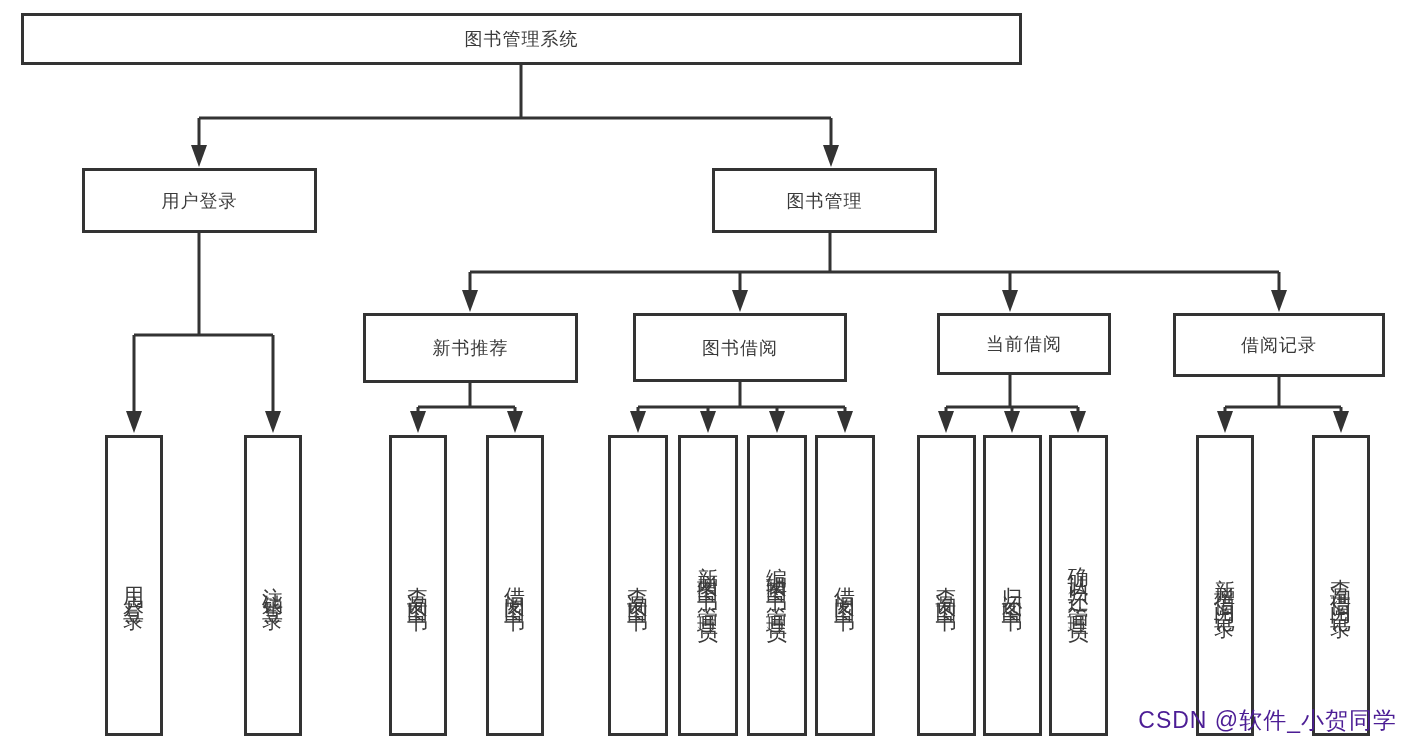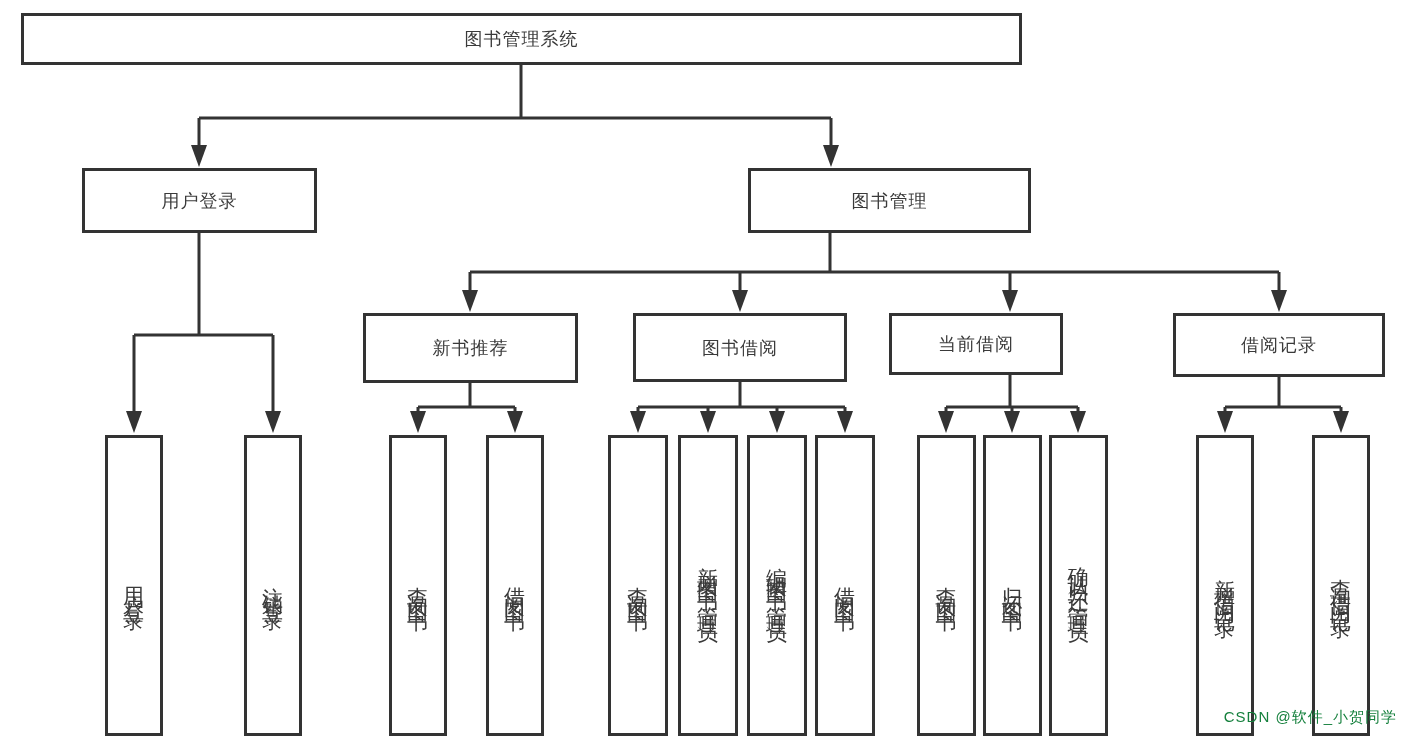--- a/index.html
+++ b/index.html
@@ -41,23 +41,23 @@
   .box.v {
     writing-mode: vertical-rl;
     text-orientation: mixed;
     font-size: 21px;
     letter-spacing: 8px;
     line-height: 1.0;
   }
   .watermark {
     position: absolute;
     right: 8px;
-    bottom: 20px;
-    font-size: 15px;
-    color: #15803d;
+    bottom: 11px;
+    font-size: 23px;
+    color: #4c1d95;
     letter-spacing: 1px;
     white-space: nowrap;
   }
 </style>
 </head>
 <body>
 
 <div id="stage">
 
   <svg id="connectors" viewBox="0 0 1405 747" xmlns="http://www.w3.org/2000/svg">
@@ -89,25 +89,25 @@
       <polygon points="1004,411 1020,411 1012,433"></polygon>
       <polygon points="1070,411 1086,411 1078,433"></polygon>
       <polygon points="1217,411 1233,411 1225,433"></polygon>
       <polygon points="1333,411 1349,411 1341,433"></polygon>
     </g>
   </svg>
 
   <div class="box h" style="left:21px; top:13px; width:1001px; height:52px">图书管理系统</div>
 
   <div class="box h" style="left:82px; top:168px; width:235px; height:65px">用户登录</div>
-  <div class="box h" style="left:748px; top:168px; width:283px; height:65px">图书管理</div>
+  <div class="box h" style="left:712px; top:168px; width:225px; height:65px">图书管理</div>
 
   <div class="box h" style="left:363px; top:313px; width:215px; height:70px">新书推荐</div>
   <div class="box h" style="left:633px; top:313px; width:214px; height:69px">图书借阅</div>
-  <div class="box h" style="left:889px; top:313px; width:174px; height:62px">当前借阅</div>
+  <div class="box h" style="left:937px; top:313px; width:174px; height:62px">当前借阅</div>
   <div class="box h" style="left:1173px; top:313px; width:212px; height:64px">借阅记录</div>
 
   <div class="box v" style="left:105px; top:435px; width:58px; height:301px">用户登录</div>
   <div class="box v" style="left:244px; top:435px; width:58px; height:301px">注销登录</div>
 
   <div class="box v" style="left:389px; top:435px; width:58px; height:301px">查询图书</div>
   <div class="box v" style="left:486px; top:435px; width:58px; height:301px">借阅图书</div>
 
   <div class="box v" style="left:608px; top:435px; width:60px; height:301px">查询图书</div>
   <div class="box v" style="left:678px; top:435px; width:60px; height:301px">新增图书（管理员）</div>

